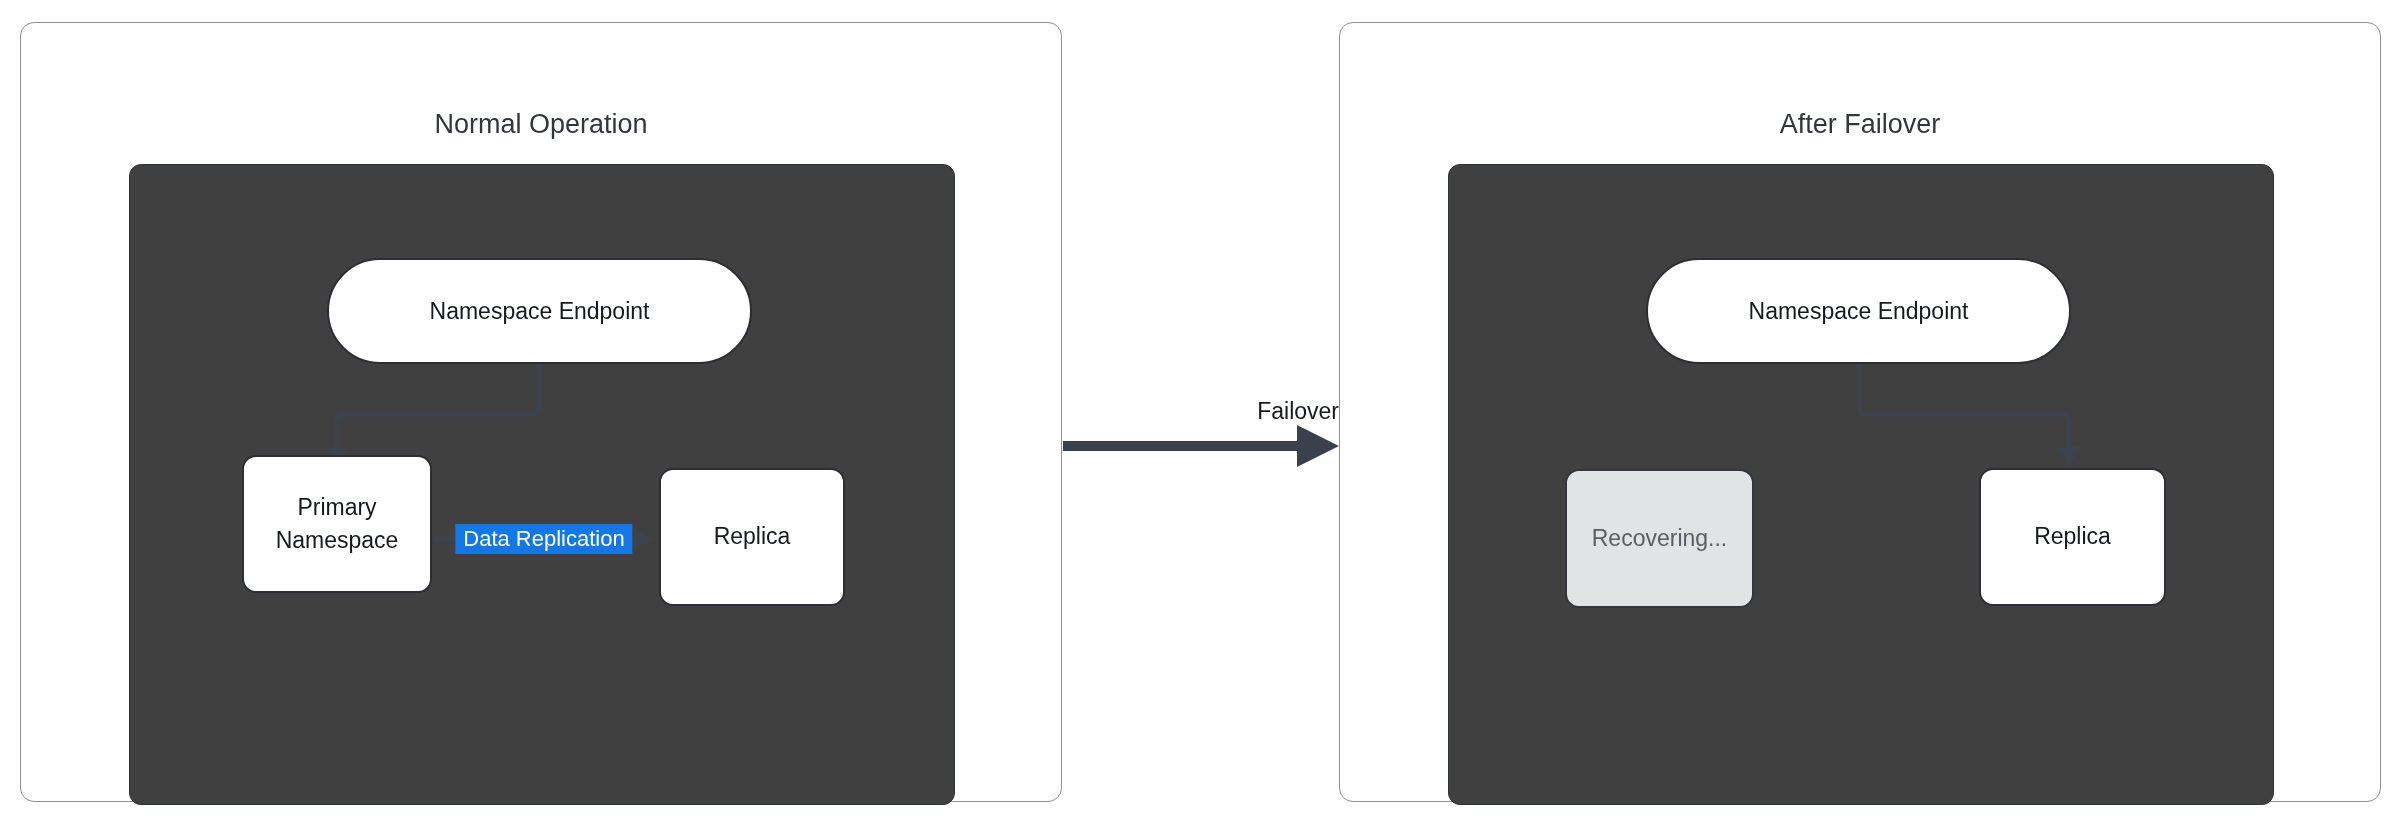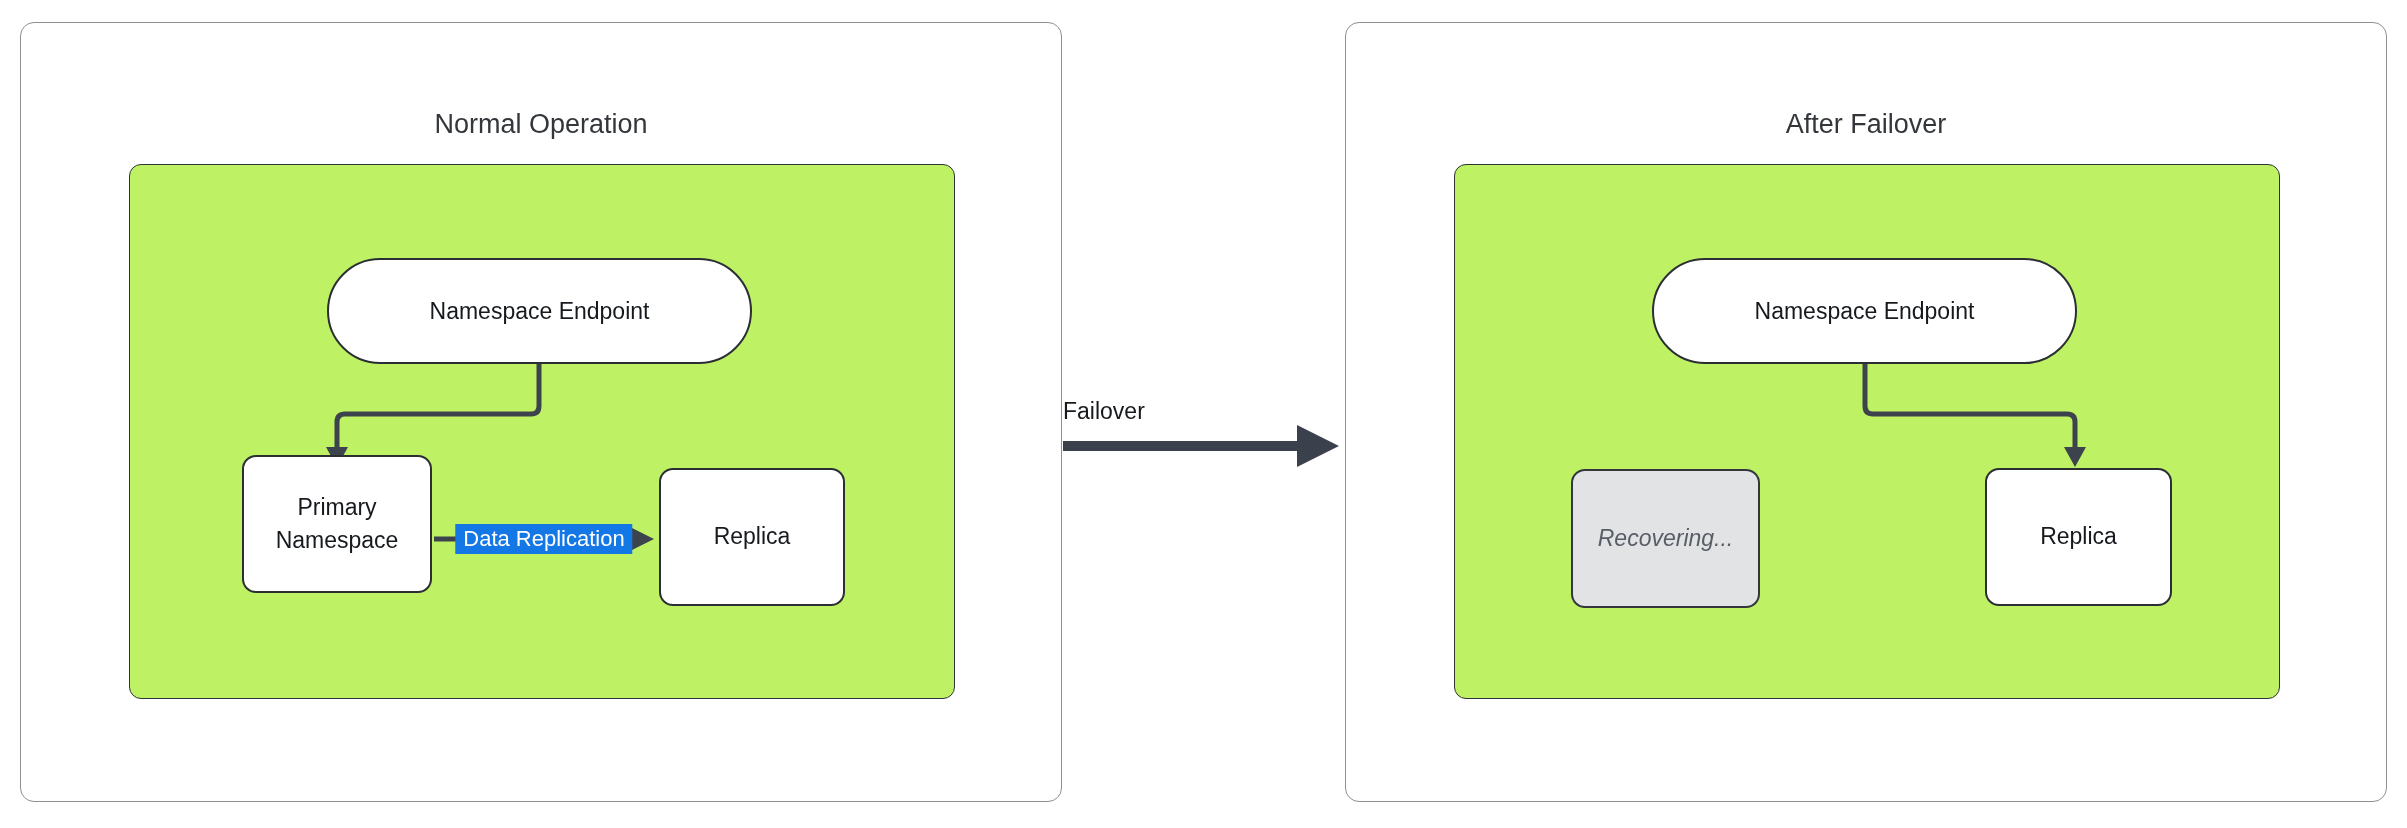--- a/index.html
+++ b/index.html
@@ -6,55 +6,55 @@
   html,body { background:#ffffff; }
   .page {
     position:relative; width:2407px; height:828px; background:#ffffff;
     font-family:"Liberation Sans", sans-serif; overflow:hidden;
   }
   .panel {
     position:absolute; top:22px; width:1042px; height:780px;
     background:#ffffff; border:1.5px solid #8f8f8f; border-radius:14px;
   }
   .panel-left  { left:20px; }
-  .panel-right { left:1339px;margin-left:6px; }
+  .panel-right { left:1339px; }
   .panel-title {
     position:absolute; top:86px; left:0; width:100%; text-align:center;
     font-size:27px; color:#33373b;
   }
   .blue-box {
-    position:absolute; top:141px; left:108px; width:826px; height:535px;
-    background:#bef264; border:1.5px solid #2e3338; border-radius:12px;
+    position:absolute; top:141px; left:108px; width:826px; height:641px;
+    background:#404040; border:1.5px solid #2e3338; border-radius:12px;
   }
   .edge-layer { position:absolute; left:0; top:0; width:826px; height:535px; pointer-events:none; }
   .stadium {
     position:absolute; left:197px; top:93px; width:425px; height:106px;
     background:#ffffff; border:2.5px solid #2b2f33; border-radius:53px;
     display:flex; align-items:center; justify-content:center;
     font-size:23px; color:#16191d; white-space:nowrap;
   }
   .node {
     position:absolute; background:#ffffff; border:2px solid #2b2f33; border-radius:14px;
     display:flex; align-items:center; justify-content:center;
     font-size:23px; color:#16191d; text-align:center; line-height:1.45; padding:0 18px;
   }
   .node-primary   { left:112px; top:290px; width:190px; height:138px;align-items:center; }
   .node-replica-l { left:529px; top:303px; width:186px; height:138px; }
   .node-recovering{
     left:116px; top:304px; width:189px; height:139px;
-    background:#e2e3e5; font-style:italic; color:#595e66; border-color:#33373d;
+    background:#e2e3e5; color:#595e66; border-color:#33373d;
   }
   .node-replica-r { left:530px; top:303px; width:187px; height:138px; }
   .edge-label {
     position:absolute; left:414px; top:374px; transform:translate(-50%,-50%);
     background:#1377e6; color:#ffffff; font-weight:normal; font-size:22px;
     padding:2px 8px; white-space:nowrap;
   }
   .failover-label {
-    position:absolute; left:1063px; top:398px; width:276px; text-align:left;
+    position:absolute; left:1063px; top:398px; width:276px; text-align:right;
     font-size:23px; color:#16191d;
   }
   .failover-svg { position:absolute; left:1063px; top:423px; }
 </style>
 </head>
 <body>
 
 <div class="page">
 
   <div class="panel panel-left">

